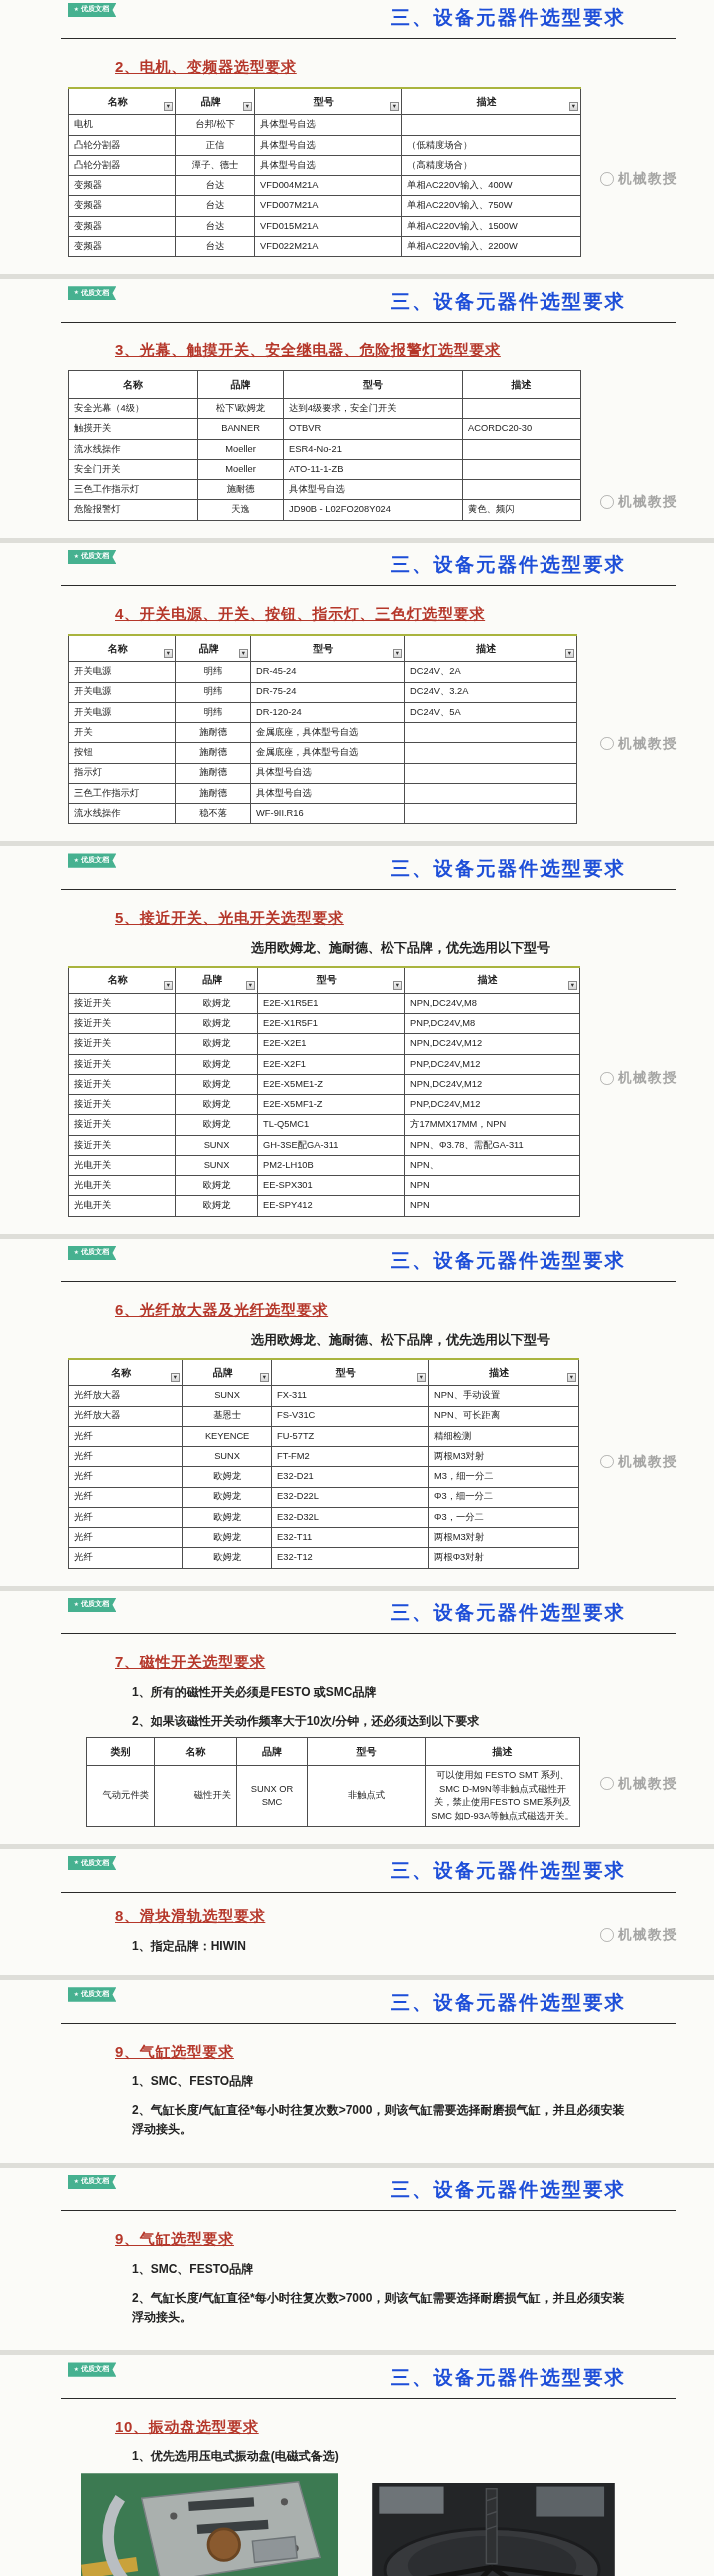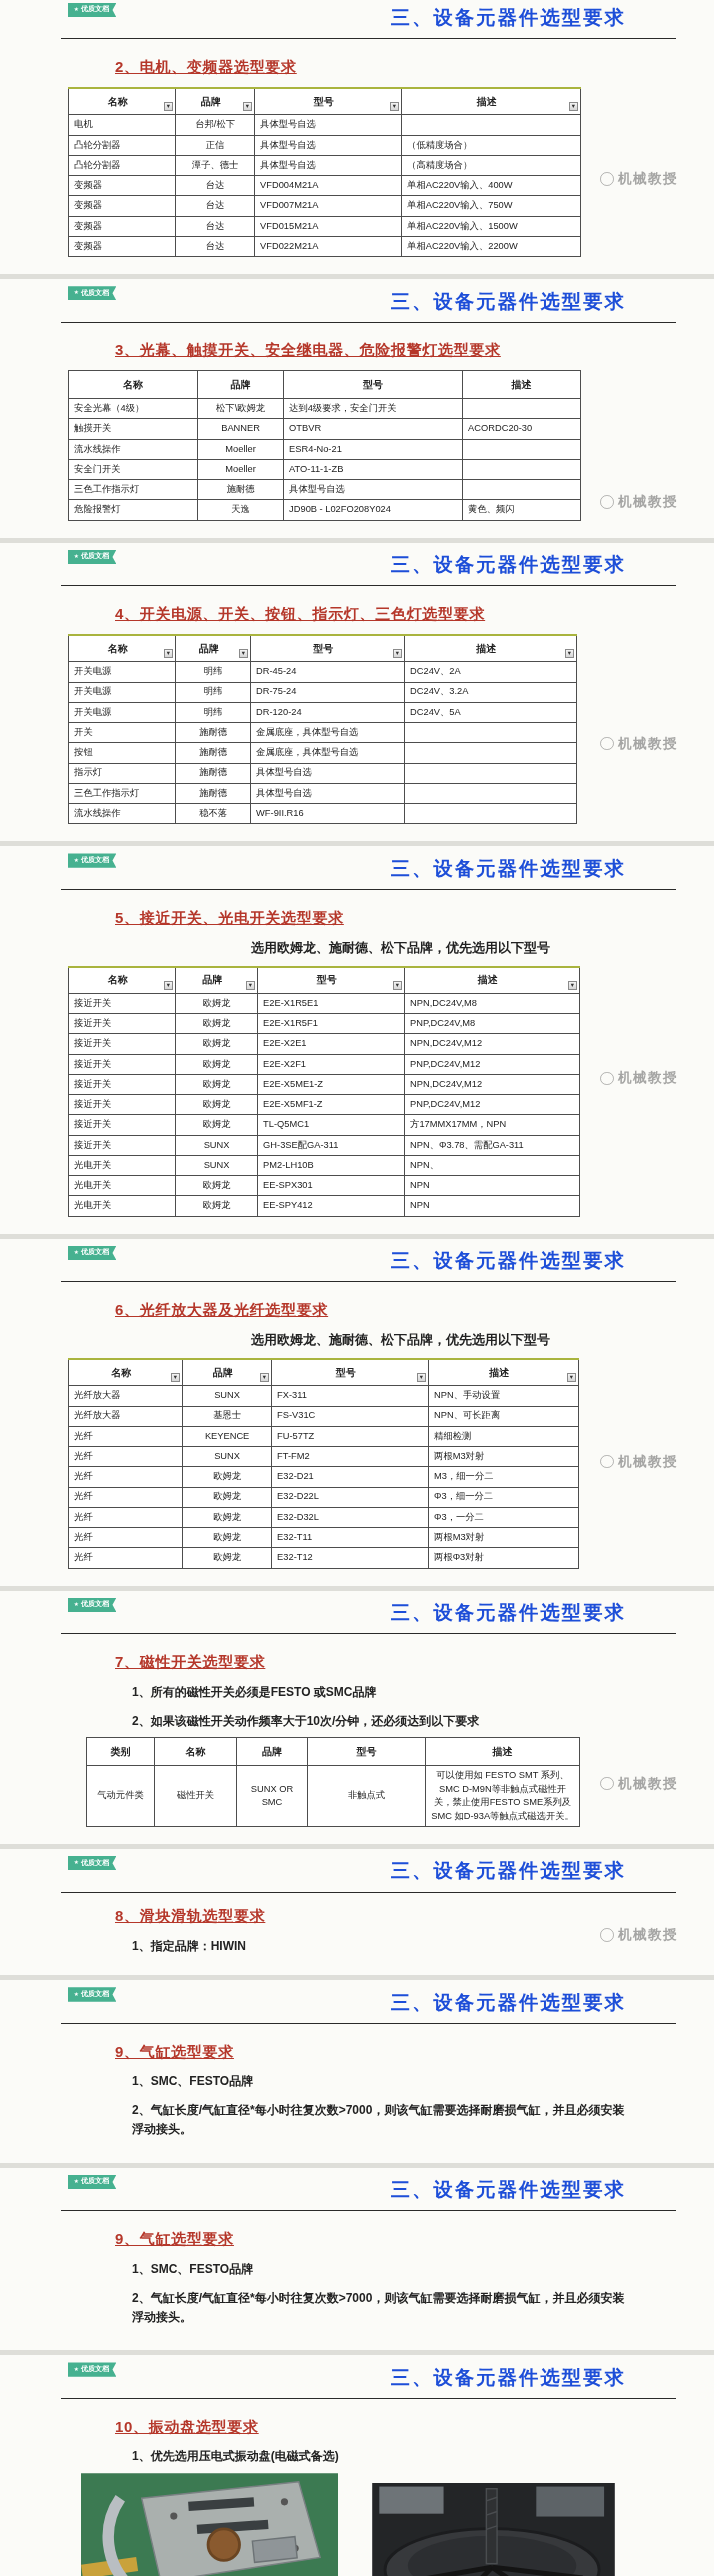--- a/index.html
+++ b/index.html
@@ -33,21 +33,21 @@
   table.tbl { border-collapse: collapse; background: #fff; margin-left: 7.1px; }
   .tbl { border: 1.4px solid #2f2f2f; }
   .tbl th, .tbl td { border: 0.7px solid #4d4d4d; }
   .tbl th { font-size: 10px; font-weight: 700; padding: 5.7px 13px 5.7px 4.3px; text-align: center; position: relative; }
   .tbl td { font-size: 9.3px; padding: 2.9px 5px; line-height: 1.45; }
   .tbl.no-filter th { padding: 6.4px 4.3px; }
   .green-top { border-top: 2.1px solid #a9b43e; }
   .t4 td:nth-child(1) { text-align: left; }
   .t4 td:nth-child(2) { text-align: center; }
   .t4 td:nth-child(3), .t4 td:nth-child(4) { text-align: left; }
-  .t5 td:nth-child(1), .t5 td:nth-child(2) { text-align: center; }
+  .t5 td:nth-child(1), .t5 td:nth-child(2) { text-align: right; }
   .t5 td:nth-child(3) { text-align: center; }
   .t5 td:nth-child(4), .t5 td:nth-child(5) { text-align: center; }
   .filter-btn {
     position: absolute; right: 2.1px; bottom: 2.9px; width: 9.3px; height: 9.3px;
     background: linear-gradient(#f6f6f6, #d6d6d6); border: 0.7px solid #8a8a8a;
     font-size: 5.7px; line-height: 7.9px; color: #333; text-align: center; cursor: pointer;
   }
   .wm {
     position: absolute; right: 37px; display: flex; align-items: center; gap: 4.3px;
     color: rgba(95,95,95,.55); font-size: 13.6px; font-weight: 700; letter-spacing: 1.4px;

